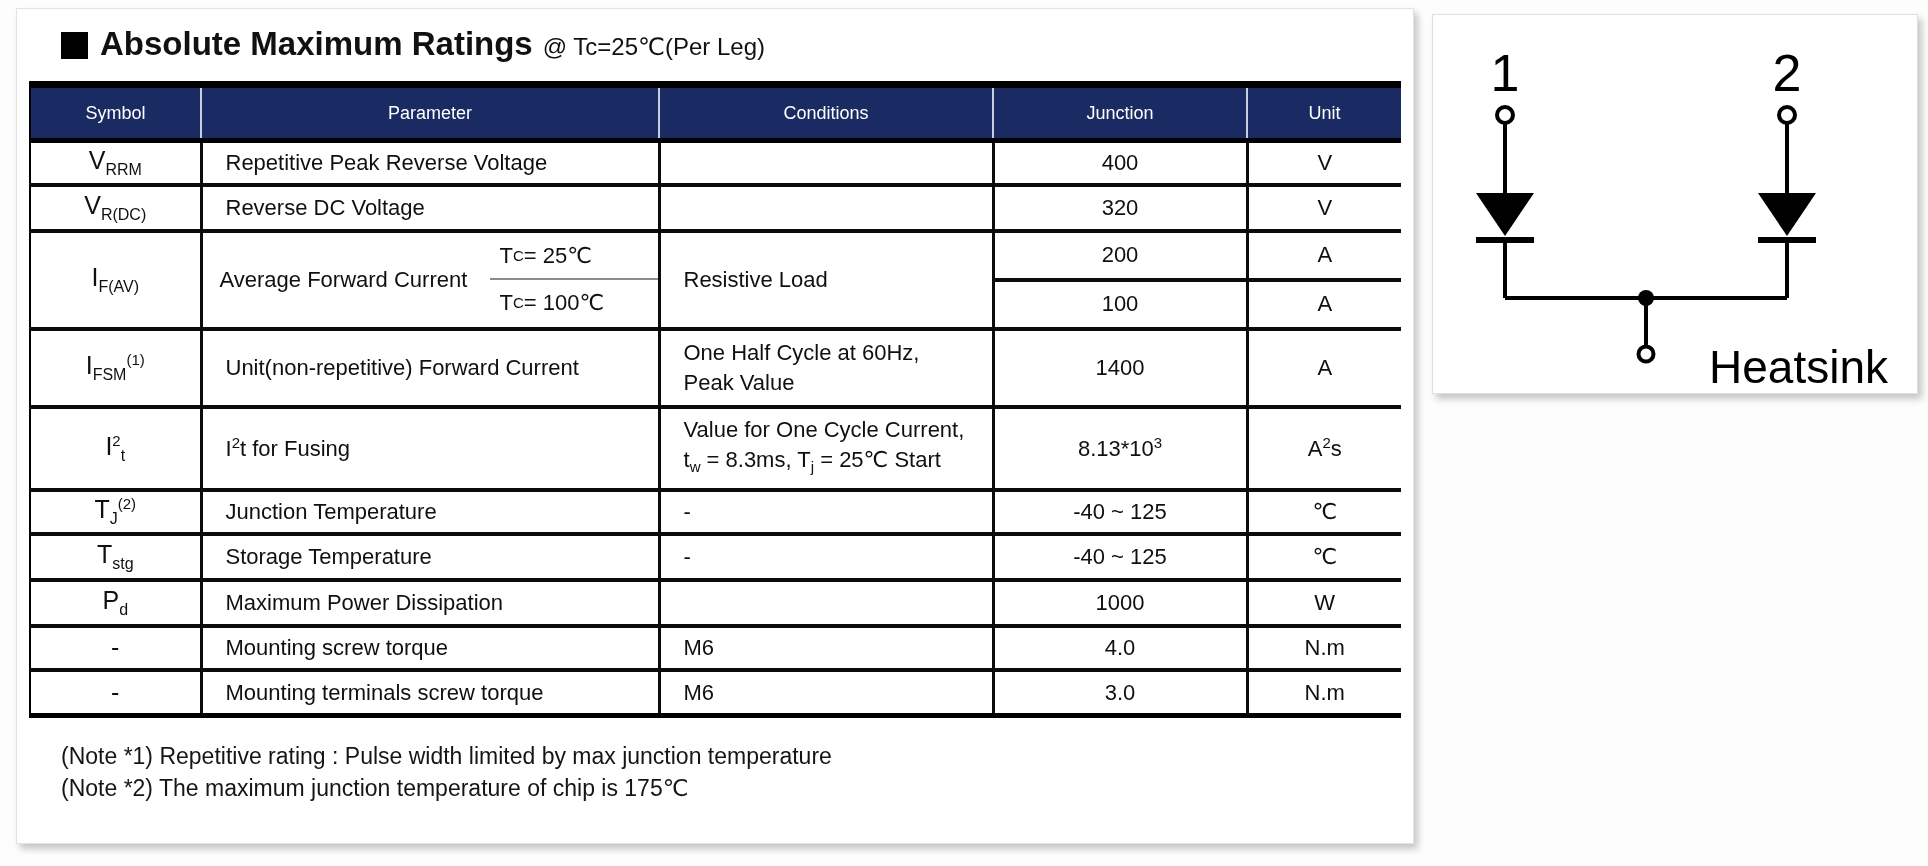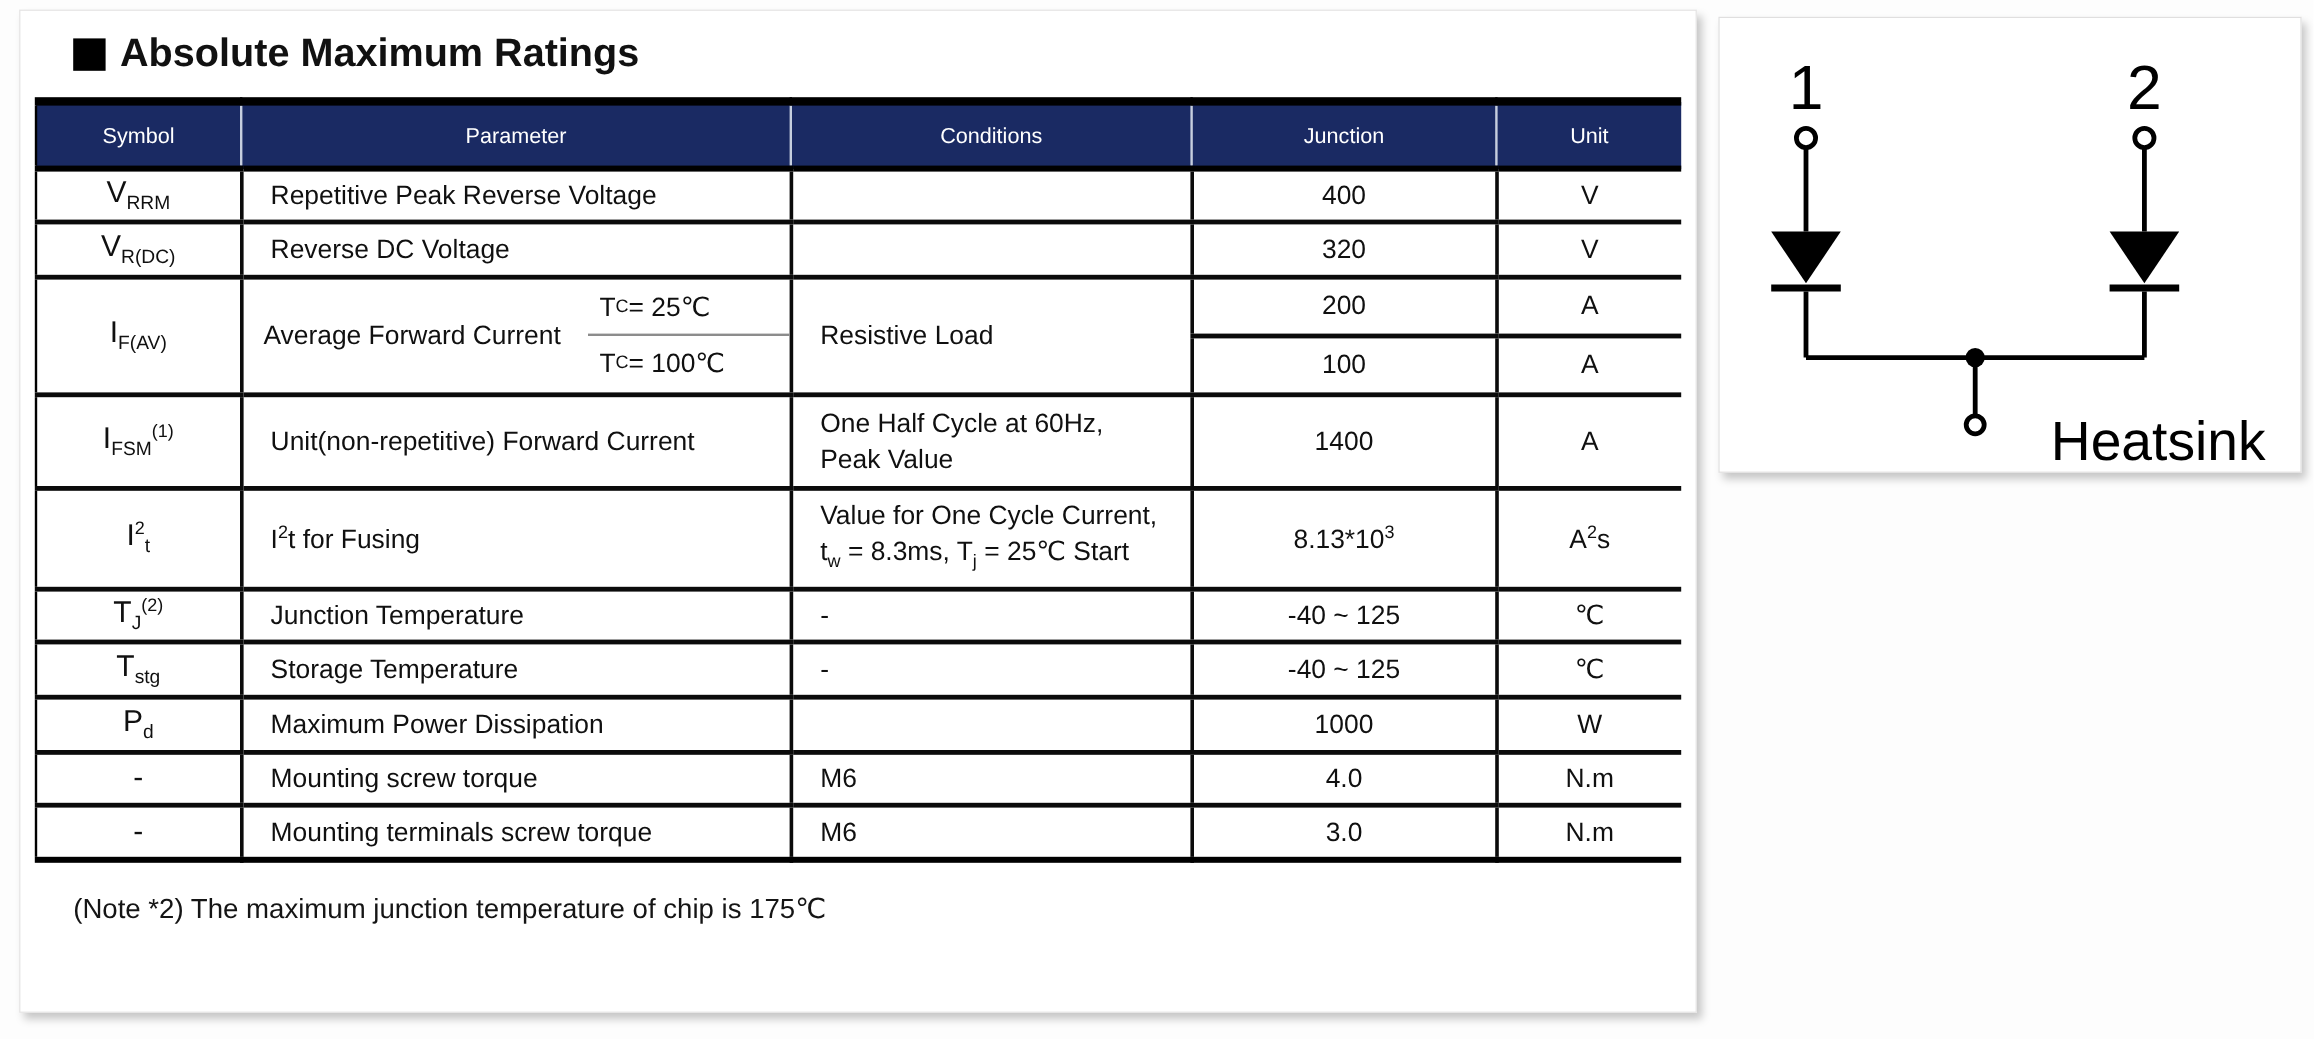--- a/index.html
+++ b/index.html
@@ -75,20 +75,21 @@
 </head>
 <body>
 
 <div class="stage">
 
   <div class="table-panel">
 
     <div class="title-row">
       <div class="title-square"></div>
       <div class="title-main">Absolute Maximum Ratings</div>
+      <div class="title-sub">@ Tc=25℃(Per Leg)</div>
     </div>
 
     <table class="ratings">
       <colgroup>
         <col style="width:171px">
           <col style="width:458px">
           <col style="width:334px">
           <col style="width:254px">
           <col style="width:154px">
       </colgroup>
@@ -206,20 +207,21 @@
           <td class="lpad">Mounting terminals screw torque</td>
           <td class="lpad">M6</td>
           <td class="center">3.0</td>
           <td class="center">N.m</td>
         </tr>
 
       </tbody>
     </table>
 
     <div class="notes">
+      <div>(Note *1) Repetitive rating : Pulse width limited by max junction temperature</div>
       <div>(Note *2) The maximum junction temperature of chip is 175℃</div>
     </div>
   </div>
 
   <div class="diagram-panel">
     <svg width="484" height="378" viewBox="0 0 484 378">
 
       <text class="diag-text" x="72" y="76" font-size="52" text-anchor="middle">1</text>
       <circle cx="72" cy="100" r="8" fill="#fff" stroke="#000" stroke-width="4"></circle>
       <line x1="72" y1="108" x2="72" y2="178" stroke="#000" stroke-width="4"></line>

